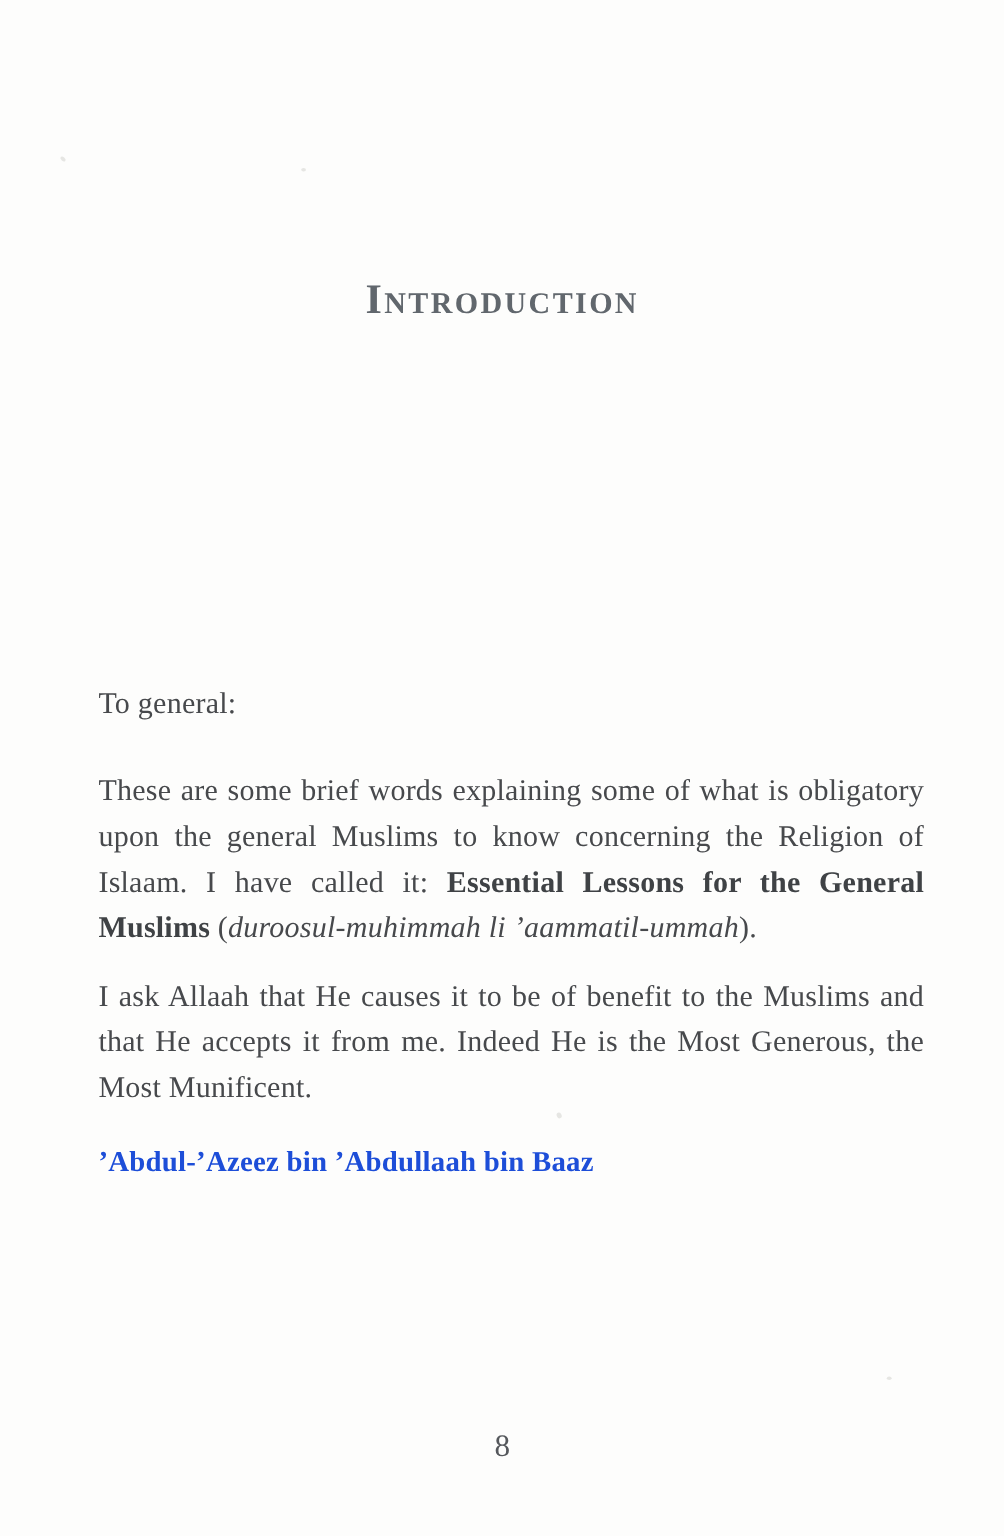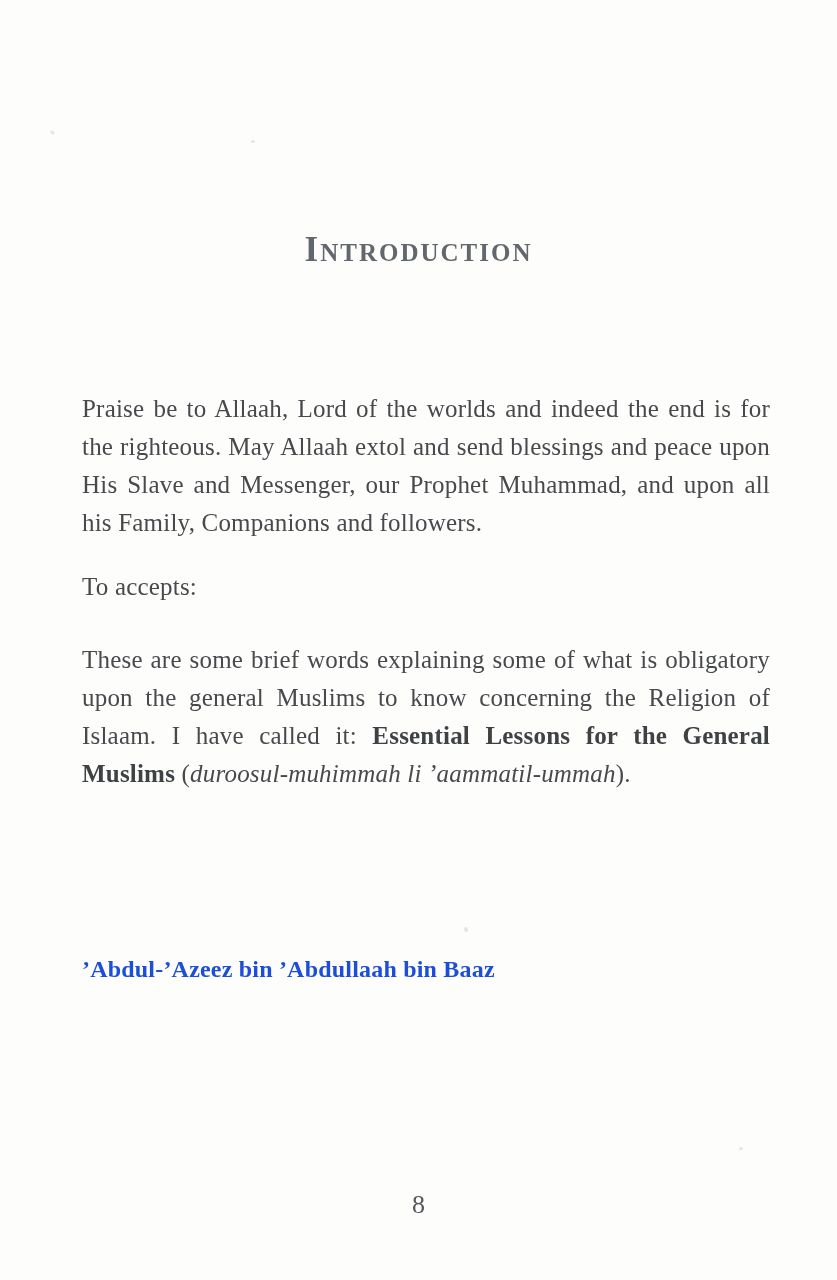--- a/index.html
+++ b/index.html
@@ -88,26 +88,26 @@
   .speck-3 { left: 464px; top: 927px;  width: 4px; height: 5px; transform: rotate(-25deg); }
   .speck-4 { left: 739px; top: 1147px; width: 4px; height: 3px; }
 </style>
 </head>
 <body>
 
 <div class="page">
 
   <h1 class="page-title">Introduction</h1>
 
-  <p class="body-block para-praise">Praise be to Allaah, Lord of the worlds and indeed the end is for the righteous. May Allaah extol and send blessings and peace upon His Slave and Messenger, our Prophet Muhammad, and upon all his Family, Companions and followers.</p>
 
-  <p class="body-block para-continue">To accepts:</p>
+  <p class="body-block para-continue">To general:</p>
 
   <p class="body-block para-lessons"><span>These are some brief words explaining some of what is obligatory upon the general Muslims to know concerning the Religion of Islaam. I have called it: </span><strong>Essential Lessons for the General Muslims</strong><span> (</span><em>duroosul-muhimmah li ’aammatil-ummah</em><span>).</span></p>
 
+  <p class="body-block para-dua">I ask Allaah that He causes it to be of benefit to the Muslims and that He accepts it from me. Indeed He is the Most Generous, the Most Munificent.</p>
 
   <p class="signature">’Abdul-’Azeez bin ’Abdullaah bin Baaz</p>
 
   <div class="page-number">8</div>
 
   <i class="speck speck-1"></i>
   <i class="speck speck-2"></i>
   <i class="speck speck-3"></i>
   <i class="speck speck-4"></i>
 

